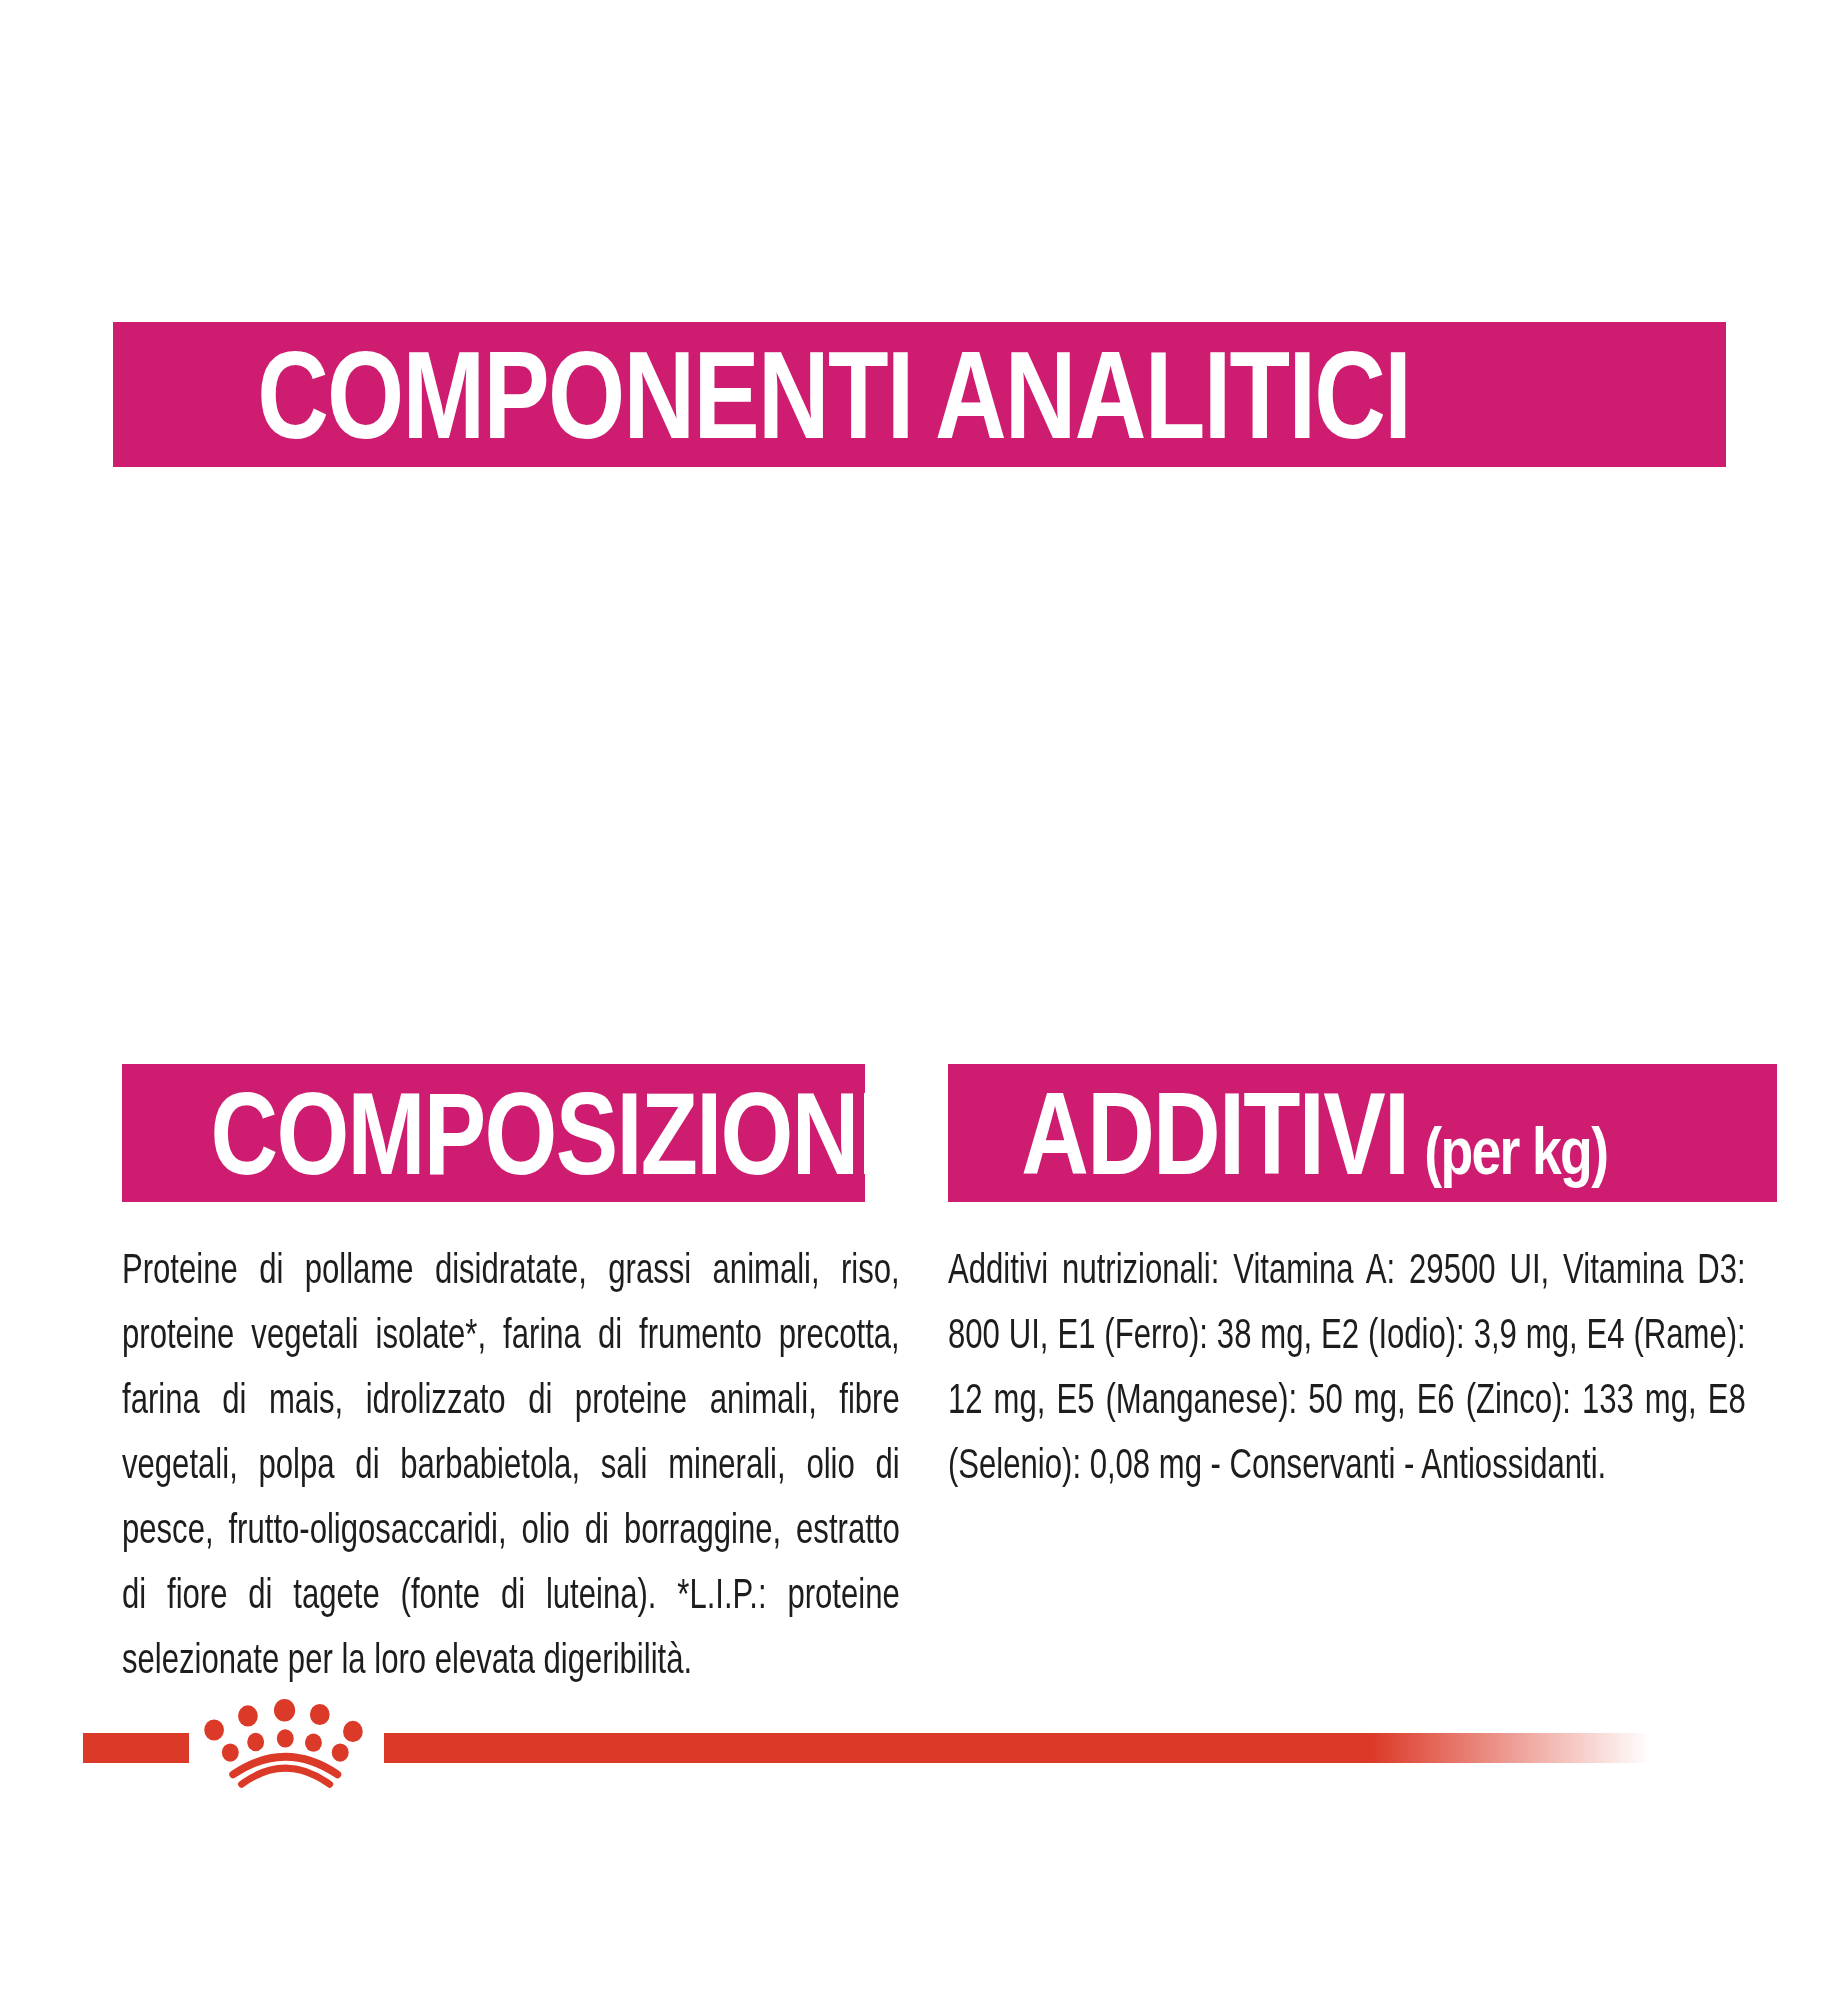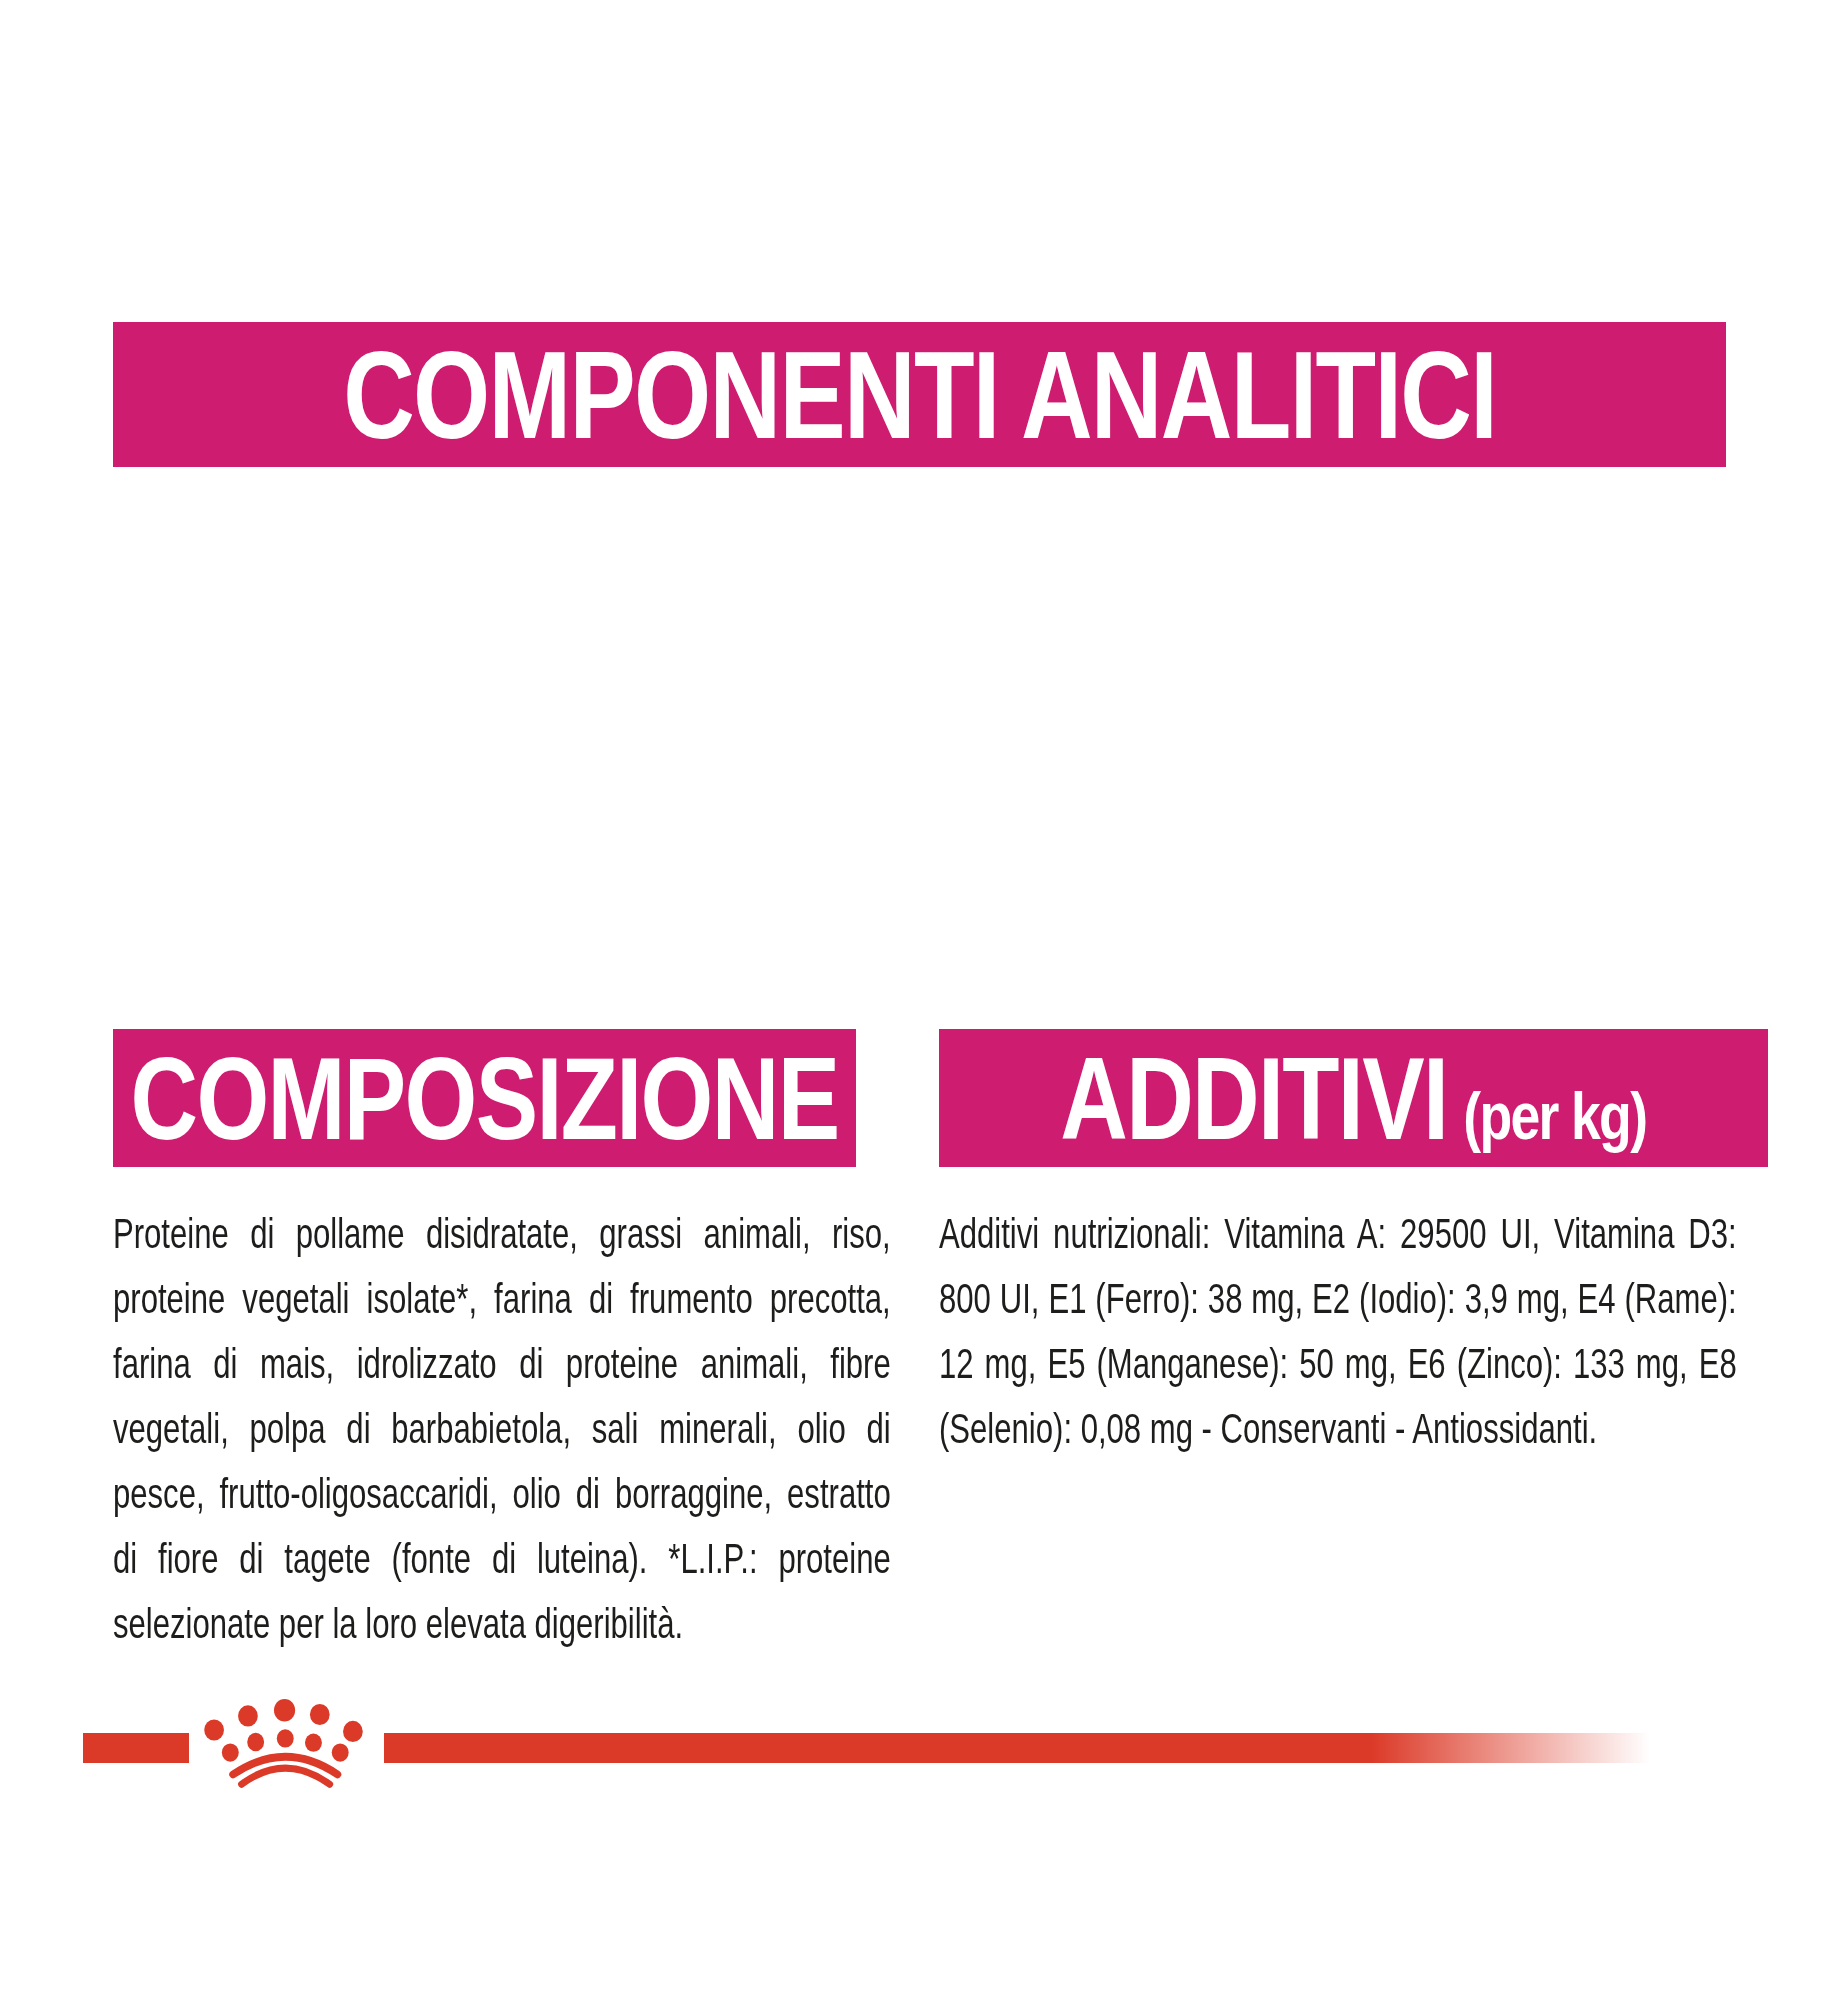--- a/index.html
+++ b/index.html
@@ -15,21 +15,21 @@
     height:2005px;
     background:var(--bg);
     font-family:"Liberation Sans", sans-serif;
     overflow:hidden;
   }
   
   .hdr{
     background:var(--magenta);
     display:flex;
     align-items:center;
-    justify-content:center;
+    justify-content:flex-start;
   }
   .hdr-text{
     color:#ffffff;
     font-weight:bold;
     white-space:nowrap;
     letter-spacing:-2.1px;
     transform:scaleX(0.8);
     transform-origin:center;
   }
   .main-hdr{
@@ -70,21 +70,21 @@
     font-size:106px;
     font-weight:bold;
     color:var(--text);
     letter-spacing:-2.1px;
     margin-left:20px;
     white-space:nowrap;
     transform:scaleX(0.75);
     transform-origin:0 50%;
   }
   
-  .col{position:absolute; top:1029px;}
+  .col{position:absolute; top:1064px;margin-left:9px;}
   .col-left{left:113px; width:778px;}
   .col-right{left:939px; width:799px;}
   .sec-hdr{height:138px;}
   .sec-hdr-left{width:743px;}
   .sec-hdr-right{width:829px;}
   .sec-hdr .hdr-text{font-size:117px;}
   .per-kg{
     font-size:67px;
     font-weight:bold;
     margin-left:20px;

